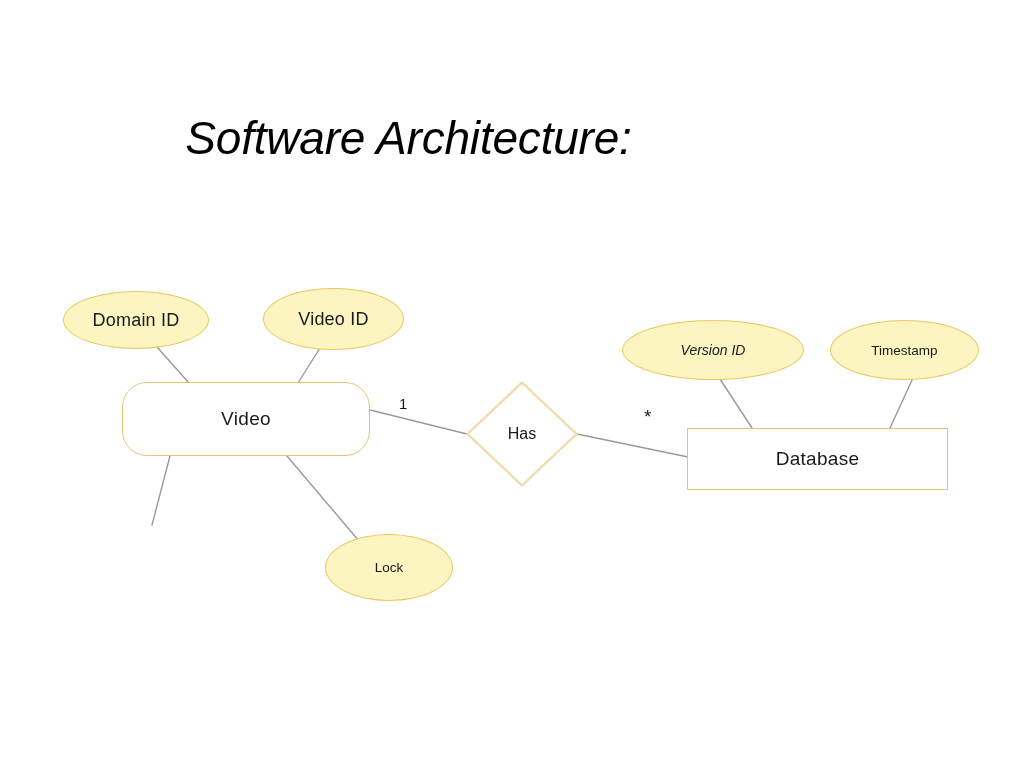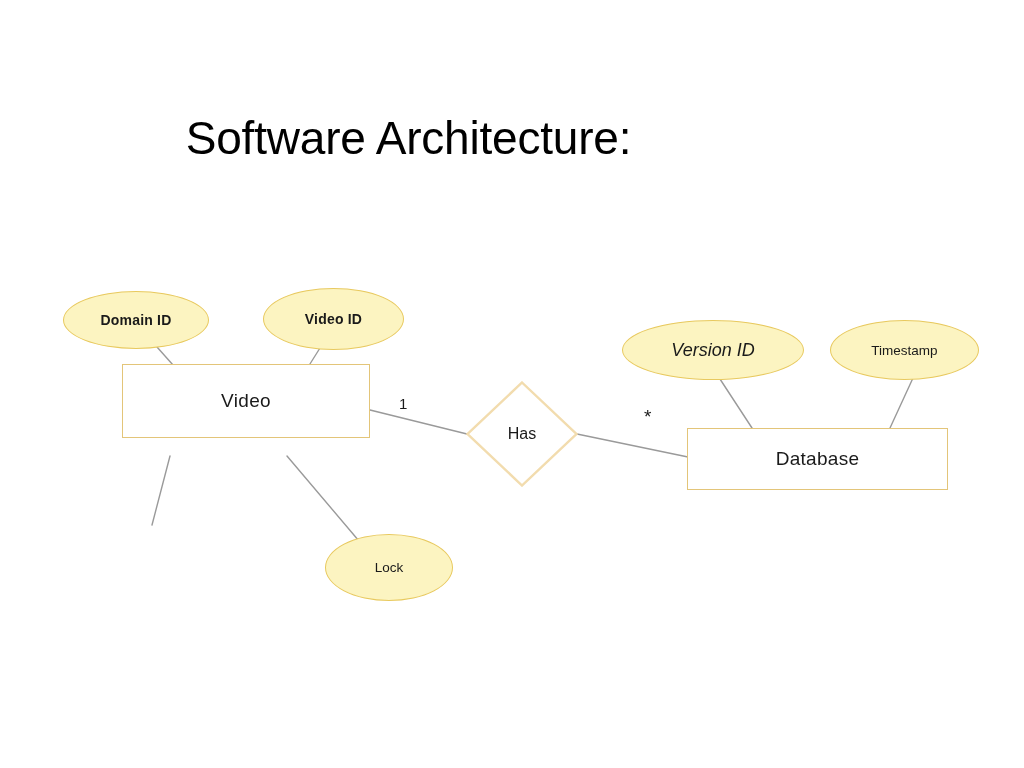--- a/index.html
+++ b/index.html
@@ -31,20 +31,21 @@
     left: 0;
     top: 104px;
     width: 817px;
     text-align: center;
     color: #000000;
     font-family: "Liberation Sans", sans-serif;
     font-size: 46px;
     font-weight: 400;
     line-height: 1.52;
     letter-spacing: -0.2px;
+    font-style: italic;
   }
   #title-block .tline { display: block; }
 
   
   #connector-layer {
     position: absolute;
     left: 0; top: 0;
     width: 1024px;
     height: 768px;
     pointer-events: none;
@@ -72,27 +73,27 @@
 
   
   .attribute {
     background: #fcf4c1;
     border: 1.6px solid #e8c95f;
     border-radius: 50%;
     font-size: 13.5px;
     font-weight: 400;
   }
   .attribute.key {
-    font-weight: 700;
-    font-size: 14px;
+    font-weight: 400;
+    font-size: 18px;
     letter-spacing: 0.2px;
   }
   .attribute.partial-key {
     font-style: italic;
-    font-size: 18px;
+    font-size: 14px;
   }
 
   
   .relationship {
     background: transparent;
     font-size: 16px;
   }
   .relationship .diamond-shape {
     position: absolute;
     left: 0; top: 0;
@@ -132,21 +133,21 @@
         <line x1="320" y1="348" x2="298" y2="383"></line>
         <line x1="170" y1="456" x2="152" y2="525"></line>
         <line x1="287" y1="456" x2="359" y2="541"></line>
         <line x1="370" y1="410" x2="467" y2="434"></line>
         <line x1="577" y1="434" x2="688" y2="457"></line>
         <line x1="718" y1="376" x2="752" y2="428"></line>
         <line x1="913" y1="378" x2="890" y2="428"></line>
       </g>
   </svg>
 
-  <div class="node entity" style="left: 122px; top: 364px; width: 248px; height: 74px;">
+  <div class="node entity" style="left: 122px; top: 382px; width: 248px; height: 74px; border-radius: 25px;">
     <span>Video</span>
   </div>
 
   <div class="node entity" style="left: 687px; top: 428px; width: 261px; height: 62px;">
     <span>Database</span>
   </div>
 
   <div class="node relationship" style="left: 466px; top: 381px; width: 112px; height: 106px;">
     <svg class="diamond-shape" viewBox="0 0 100 100" preserveAspectRatio="none" xmlns="http://www.w3.org/2000/svg">
       <polygon points="50,1.4 98.6,50 50,98.6 1.4,50" fill="#ffffff" stroke="#f2dcae" stroke-width="2.2"></polygon>

